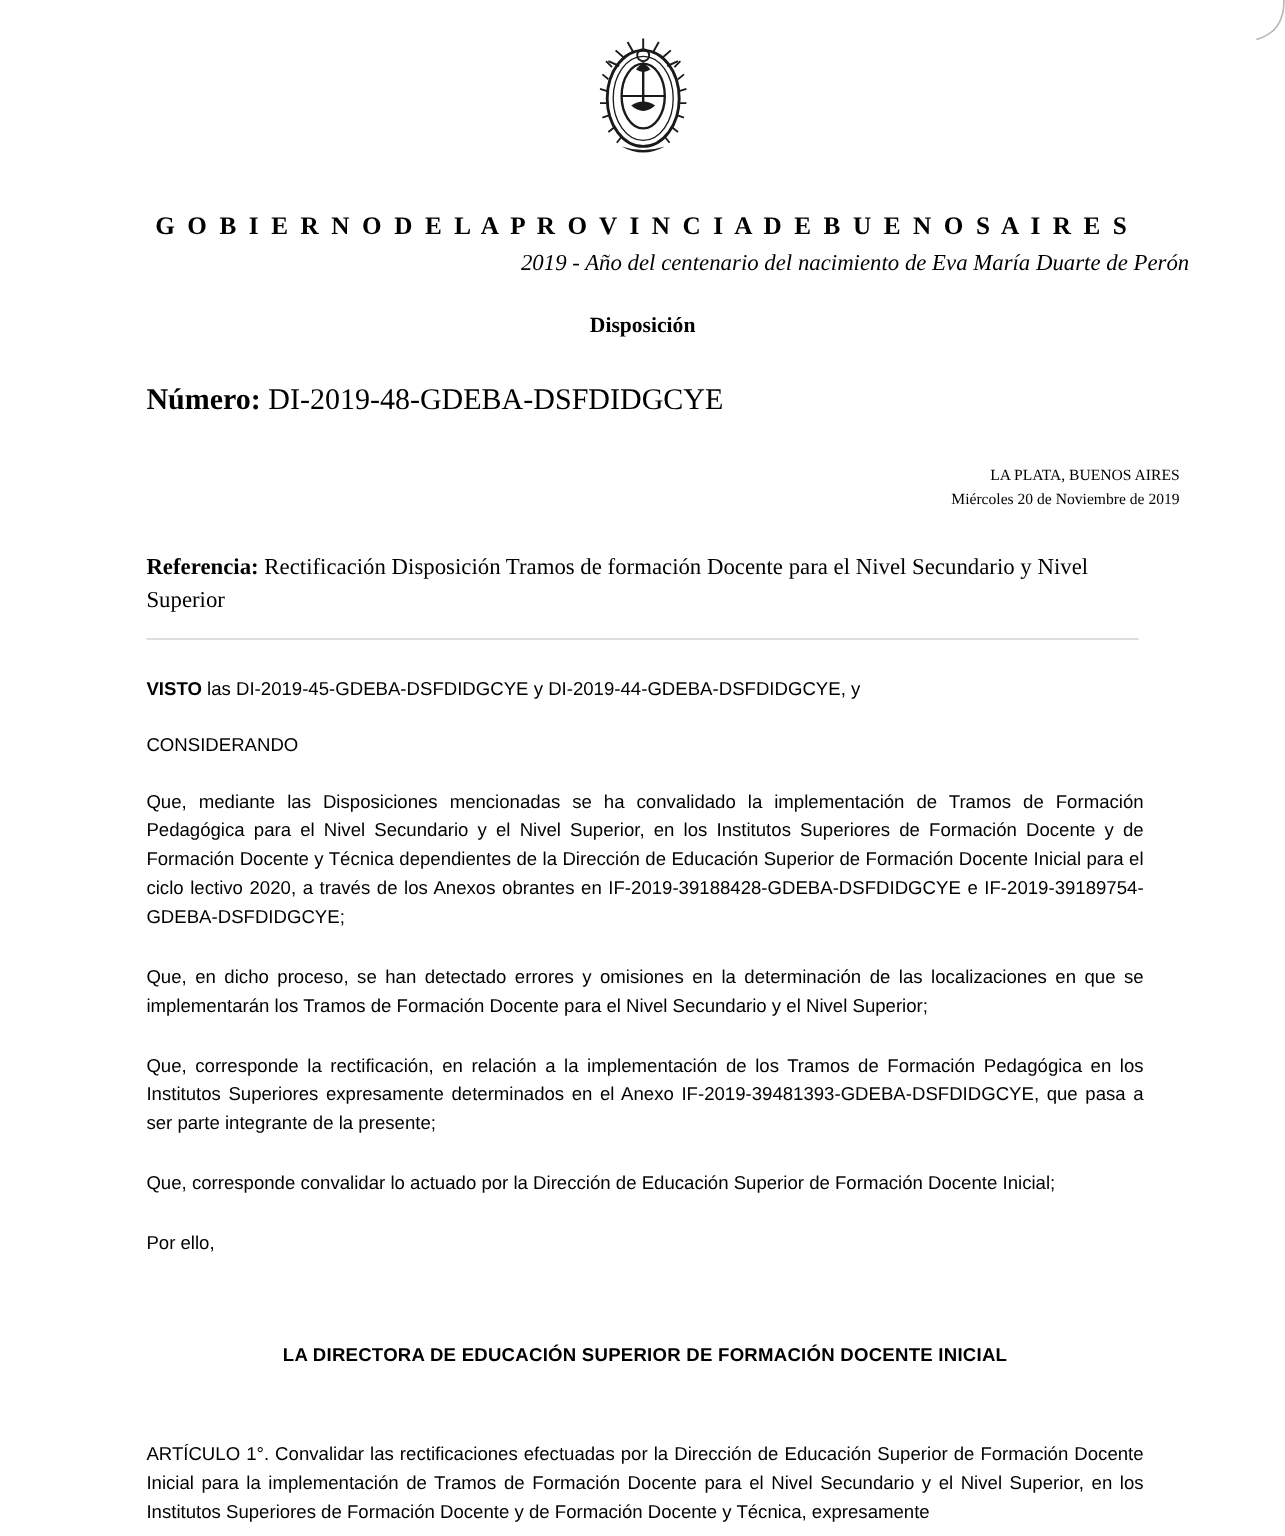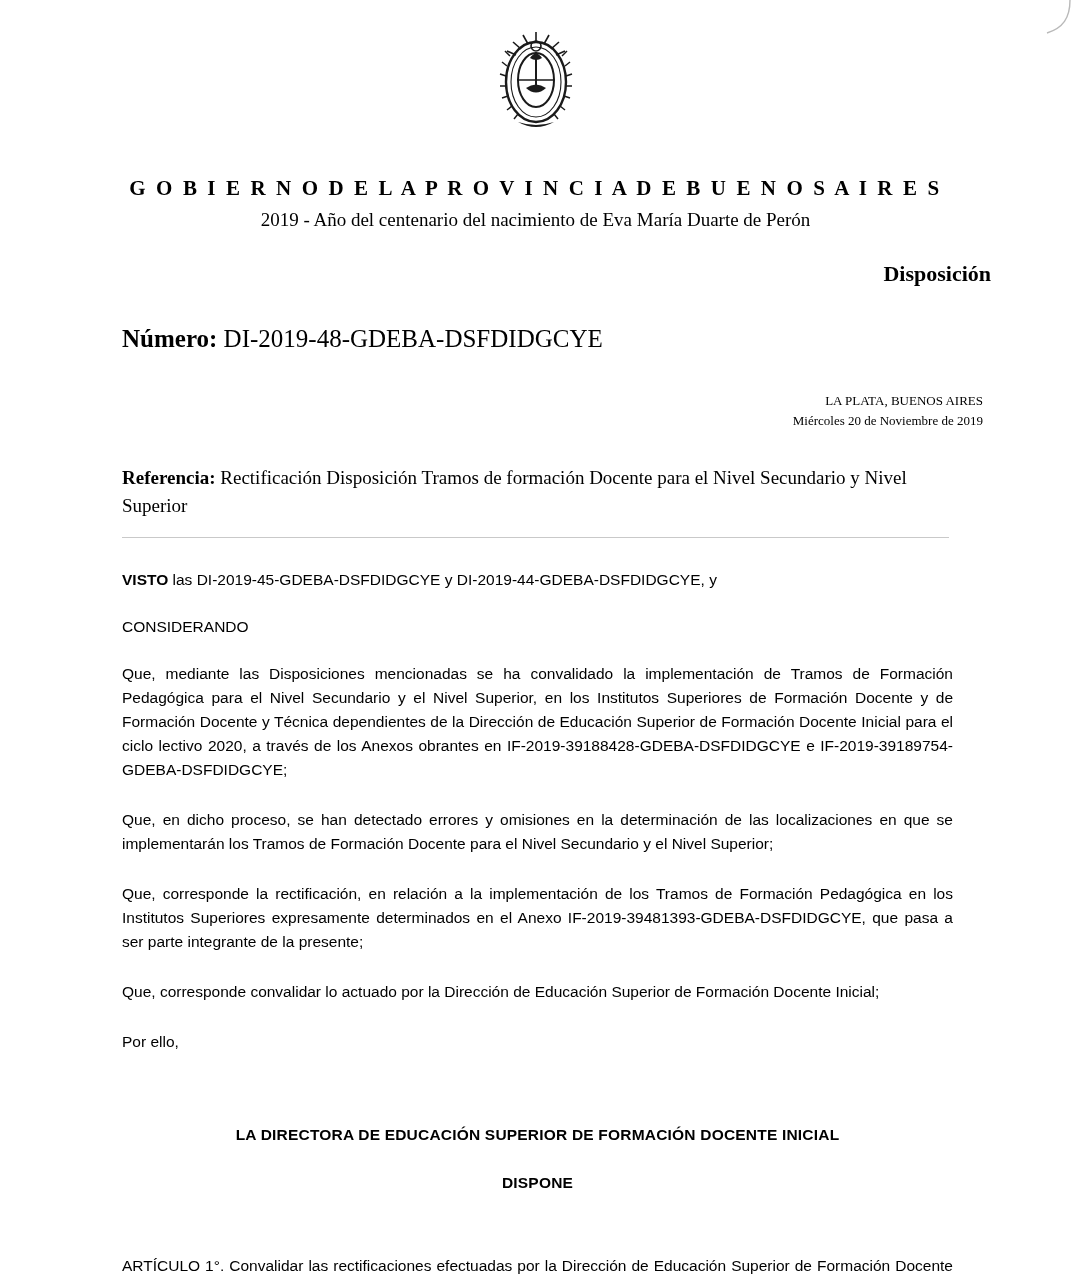--- a/index.html
+++ b/index.html
@@ -49,30 +49,31 @@
   .gov-title {
     text-align: center;
     font-family: "Liberation Serif", serif;
     font-weight: bold;
     font-size: 21px;
     letter-spacing: 2.6px;
     margin-top: 32px;
     white-space: nowrap;
   }
   .gov-subtitle {
-    text-align: center;
+    text-align: right;
     font-family: "Liberation Serif", serif;
     font-size: 19px;
     margin-top: 8px;
+    font-style: italic;
   }
   .doc-type {
-    text-align: right;
-    font-family: "Liberation Serif", serif;
-    font-weight: bold;
-    font-size: 22px;
+    text-align: center;
+    font-family: "Liberation Serif", serif;
+    font-weight: bold;
+    font-size: 18px;
     margin-top: 30px;
   }
 
   
   .meta-row {
     font-family: "Liberation Serif", serif;
     font-size: 25px;
     margin-top: 38px;
     padding-left: 42px;
   }
@@ -223,18 +224,17 @@
 
     <div class="heading-line">CONSIDERANDO</div>
 
     <div class="body-line">Que, mediante las Disposiciones mencionadas se ha convalidado la implementación de Tramos de Formación Pedagógica para el Nivel Secundario y el Nivel Superior, en los Institutos Superiores de Formación Docente y de Formación Docente y Técnica dependientes de la Dirección de Educación Superior de Formación Docente Inicial para el ciclo lectivo 2020, a través de los Anexos obrantes en IF-2019-39188428-GDEBA-DSFDIDGCYE e IF-2019-39189754-GDEBA-DSFDIDGCYE;</div>
     <div class="body-line">Que, en dicho proceso, se han detectado errores y omisiones en la determinación de las localizaciones en que se implementarán los Tramos de Formación Docente para el Nivel Secundario y el Nivel Superior;</div>
     <div class="body-line">Que, corresponde la rectificación, en relación a la implementación de los Tramos de Formación Pedagógica en los Institutos Superiores expresamente determinados en el Anexo IF-2019-39481393-GDEBA-DSFDIDGCYE, que pasa a ser parte integrante de la presente;</div>
     <div class="body-line">Que, corresponde convalidar lo actuado por la Dirección de Educación Superior de Formación Docente Inicial;</div>
     <div class="body-line">Por ello,</div>
 
     <div class="centered-bold sig-block">LA DIRECTORA DE EDUCACIÓN SUPERIOR DE FORMACIÓN DOCENTE INICIAL</div>
-    <div class="centered-bold dispone">DISPONE</div>
 
     <div class="body-line article">ARTÍCULO 1°. Convalidar las rectificaciones efectuadas por la Dirección de Educación Superior de Formación Docente Inicial para la implementación de Tramos de Formación Docente para el Nivel Secundario y el Nivel Superior, en los Institutos Superiores de Formación Docente y de Formación Docente y Técnica, expresamente</div>
   </div>
 
 </div>
 
 </body></html>

